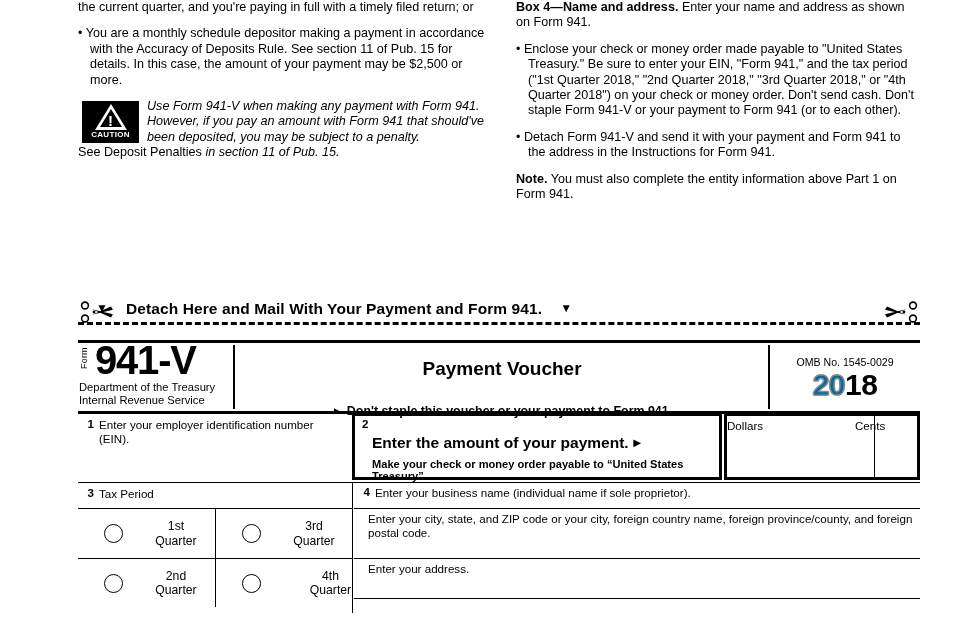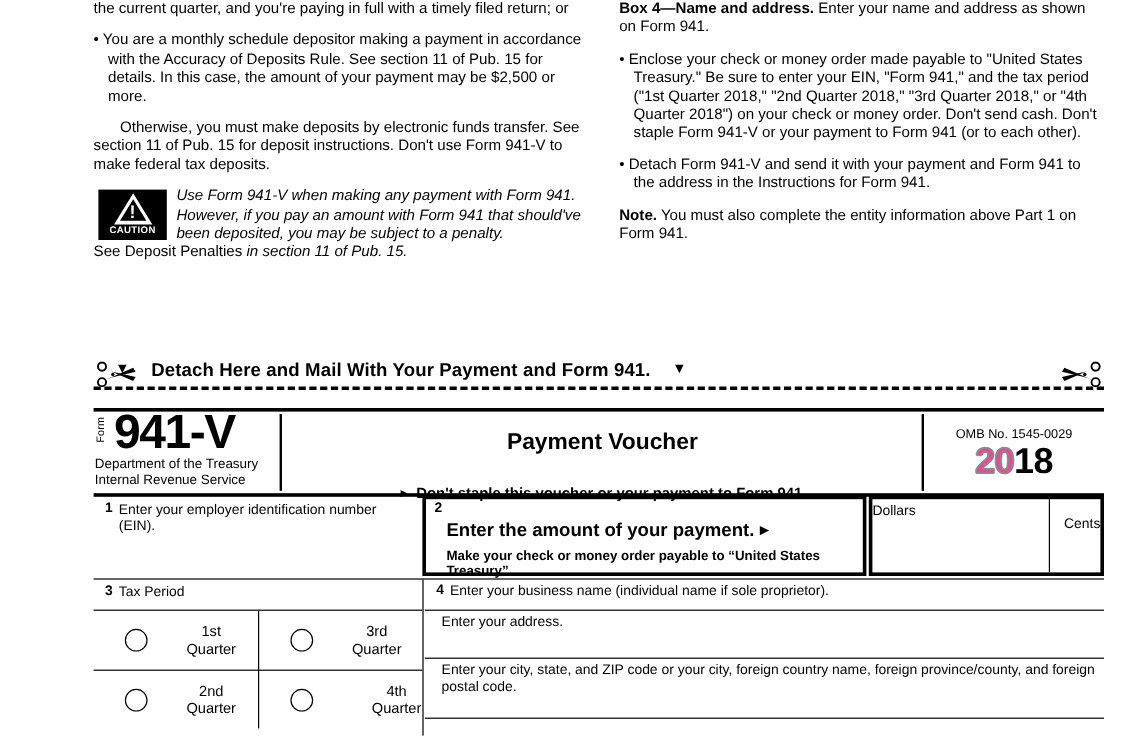--- a/index.html
+++ b/index.html
@@ -247,21 +247,21 @@
     font-size: 10.6px;
   }
   .year {
     margin-top: 1px;
     font-size: 30px;
     font-weight: bold;
     letter-spacing: -0.5px;
     line-height: 32px;
   }
   .year .hollow {
-    color: #ec4899;
+    color: #0369a1;
     -webkit-text-stroke: 1.2px #8a8a8a;
     text-shadow:
       -1px 0 #9a9a9a, 1px 0 #9a9a9a,
       0 -1px #9a9a9a, 0 1px #9a9a9a;
   }
   .year .solid { color: #000000; }
 
   
   .v-row1 {
     position: relative;
@@ -342,23 +342,23 @@
     text-align: left;
     font-size: 11.6px;
     padding-top: 3px;
   }
   .money-cents {
     position: absolute;
     left: 128px;
     top: 0;
     right: 0;
     height: 100%;
-    text-align: right;
+    text-align: left;
     font-size: 11.6px;
-    padding-top: 14px;
+    padding-top: 3px;
   }
 
   
   .v-row2 {
     position: relative;
     height: 130px;
     border-top: 1.5px solid #000000;
   }
   .box3 {
     position: absolute;
@@ -440,21 +440,20 @@
   }
 </style>
 </head>
 <body>
 
 <div class="instructions">
 
   <div class="col col-left">
     <p>the current quarter, and you're paying in full with a timely filed return; or</p>
     <p class="bullet">•  You are a monthly schedule depositor making a payment in accordance with the Accuracy of Deposits Rule. See section 11 of Pub. 15 for details. In this case, the amount of your payment may be $2,500 or more.</p>
-    <p class="indent-first">Otherwise, you must make deposits by electronic funds transfer. See section 11 of Pub. 15 for deposit instructions. Don't use Form 941-V to make federal tax deposits.</p>
 
     <div class="caution-block">
       <div class="caution-icon">
         <div class="tri"></div>
         <div class="tri-inner"></div>
         <div class="bang">!</div>
         <div class="cap">CAUTION</div>
       </div>
       <div class="caution-text">Use Form 941-V when making any payment with Form 941. However, if you pay an amount with Form 941 that should've been deposited, you may be subject to a penalty.</div>
       <div style="font-size:12.6px;line-height:15.4px;clear:both;">
@@ -575,23 +574,23 @@
         </div>
       </div>
     </div>
 
     <div class="box3-divider"></div>
 
     <div class="box4">
       <div class="box4-line1">
         <span class="field-num">4</span><span class="field-label">Enter your business name (individual name if sole proprietor).</span>
       </div>
+      <div class="box4-seg seg-city">
+        <span>Enter your city, state, and ZIP code or your city, foreign country name, foreign province/county, and foreign postal code.</span>
+      </div>
       <div class="box4-seg seg-addr">
         <span>Enter your address.</span>
       </div>
-      <div class="box4-seg seg-city">
-        <span>Enter your city, state, and ZIP code or your city, foreign country name, foreign province/county, and foreign postal code.</span>
-      </div>
       <div class="box4-bottom"></div>
     </div>
   </div>
 
 </div>
 
 </body></html>

